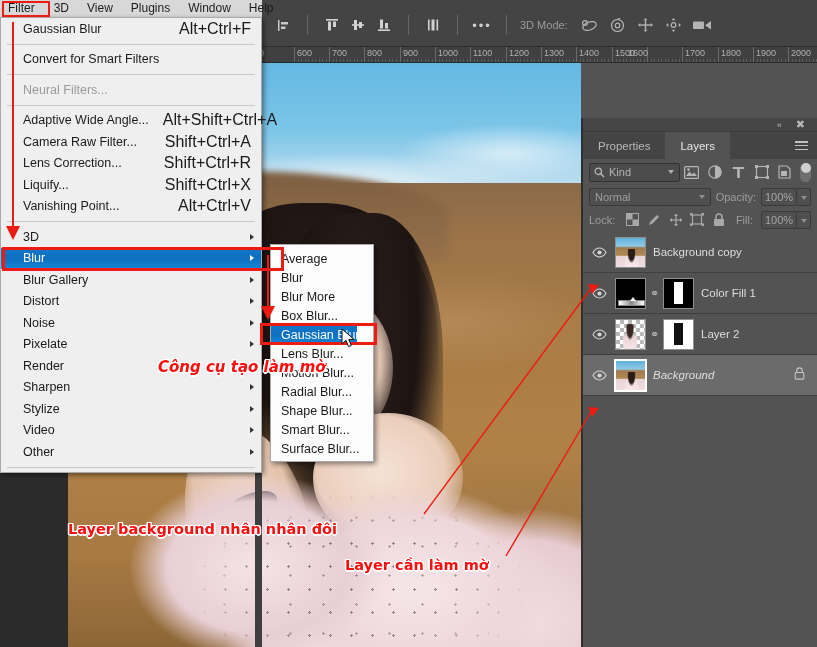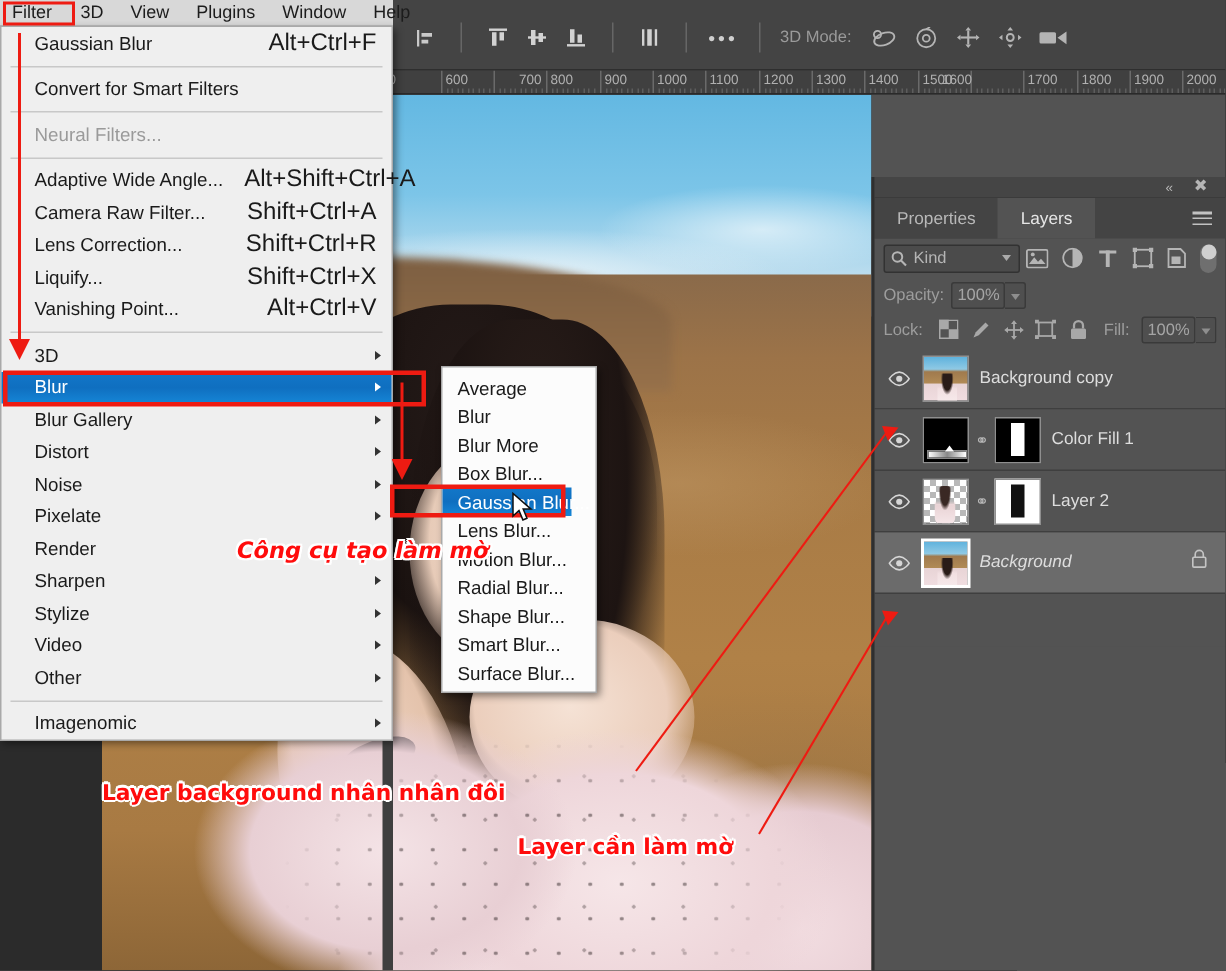--- a/index.html
+++ b/index.html
@@ -194,21 +194,20 @@
     border:3px solid #ee1b12; z-index:80; pointer-events:none;
   }
 
   
   .blur-menu {
     position:absolute; left:270px; top:244px; width:104px;
     background:#fcfcfc; border:1px solid #a9a9a9;
     box-shadow:2px 2px 5px rgba(0,0,0,.45);
     z-index:70; font-size:12.5px; color:#1a1a1a;
     padding:4px 16px 3px 0;
-    margin-left:24px;
   }
   .smi { height:19px; display:flex; align-items:center; padding-left:10px;
          white-space:nowrap; }
   .smi.selected {
     background:linear-gradient(to bottom,#1277c9 0%,#0f6fc0 50%,#1686d6 100%);
     color:#fff;
   }
 
   
   .cursor { position:absolute; left:341px; top:328px; z-index:90; }
@@ -493,21 +492,21 @@
       <div class="ruler-minor" style="left: 35.55px;"></div>
       <div class="ruler-minor" style="left: 39.1px;"></div>
       <div class="ruler-minor" style="left: 42.65px;"></div>
       <div class="ruler-minor" style="left: 46.2px;"></div>
       <div class="ruler-minor" style="left: 49.75px;"></div>
       <div class="ruler-minor" style="left: 53.3px;"></div>
       <div class="ruler-minor" style="left: 56.85px;"></div>
       <div class="ruler-minor" style="left: 60.4px;"></div>
       <div class="ruler-minor" style="left: 63.95px;"></div>
       <div class="ruler-tick" style="left: 67px;"></div>
-      <div class="ruler-num" style="left: 84px;">700</div>
+      <div class="ruler-num" style="left: 70px;">700</div>
       <div class="ruler-minor" style="left: 70.55px;"></div>
       <div class="ruler-minor" style="left: 74.1px;"></div>
       <div class="ruler-minor" style="left: 77.65px;"></div>
       <div class="ruler-minor" style="left: 81.2px;"></div>
       <div class="ruler-minor" style="left: 84.75px;"></div>
       <div class="ruler-minor" style="left: 88.3px;"></div>
       <div class="ruler-minor" style="left: 91.85px;"></div>
       <div class="ruler-minor" style="left: 95.4px;"></div>
       <div class="ruler-minor" style="left: 98.95px;"></div>
       <div class="ruler-tick" style="left: 102px;"></div>
@@ -738,24 +737,20 @@
       </div>
       <div class="mi">
         <span class="label">Video</span>
         <span class="arrow"></span>
       </div>
       <div class="mi">
         <span class="label">Other</span>
         <span class="arrow"></span>
       </div>
       <div class="msep"></div>
-      <div class="mi">
-        <span class="label">Imagenomic</span>
-        <span class="arrow"></span>
-      </div>
     </div>
 
   <div class="blur-menu" id="blur-menu">
       <div class="smi">Average</div>
       <div class="smi">Blur</div>
       <div class="smi">Blur More</div>
       <div class="smi">Box Blur...</div>
       <div class="smi selected">Gaussian Blur...</div>
       <div class="smi">Lens Blur...</div>
       <div class="smi">Motion Blur...</div>
@@ -857,20 +852,24 @@
       <div class="fil-icon">
         <svg width="13" height="14" viewBox="0 0 13 14">
             <path d="M1 1 H9 L12 4 V13 H1 Z" fill="none" stroke="#b5b5b5" stroke-width="1.2"></path>
             <rect x="3" y="6" width="6" height="5" fill="#b5b5b5"></rect>
           </svg>
       </div>
       <div class="toggle-pill"></div>
     </div>
 
     <div class="blend-row">
+      <div class="blend-select">
+        <span>Normal</span>
+        <span class="chev"></span>
+      </div>
       <span class="tiny-label">Opacity:</span>
       <div style="display:flex">
         <div class="num-box">100%</div>
         <div class="num-chev"></div>
       </div>
     </div>
 
     <div class="lock-row">
       <span class="tiny-label" style="margin-right:4px">Lock:</span>
       <div class="lock-icon">

